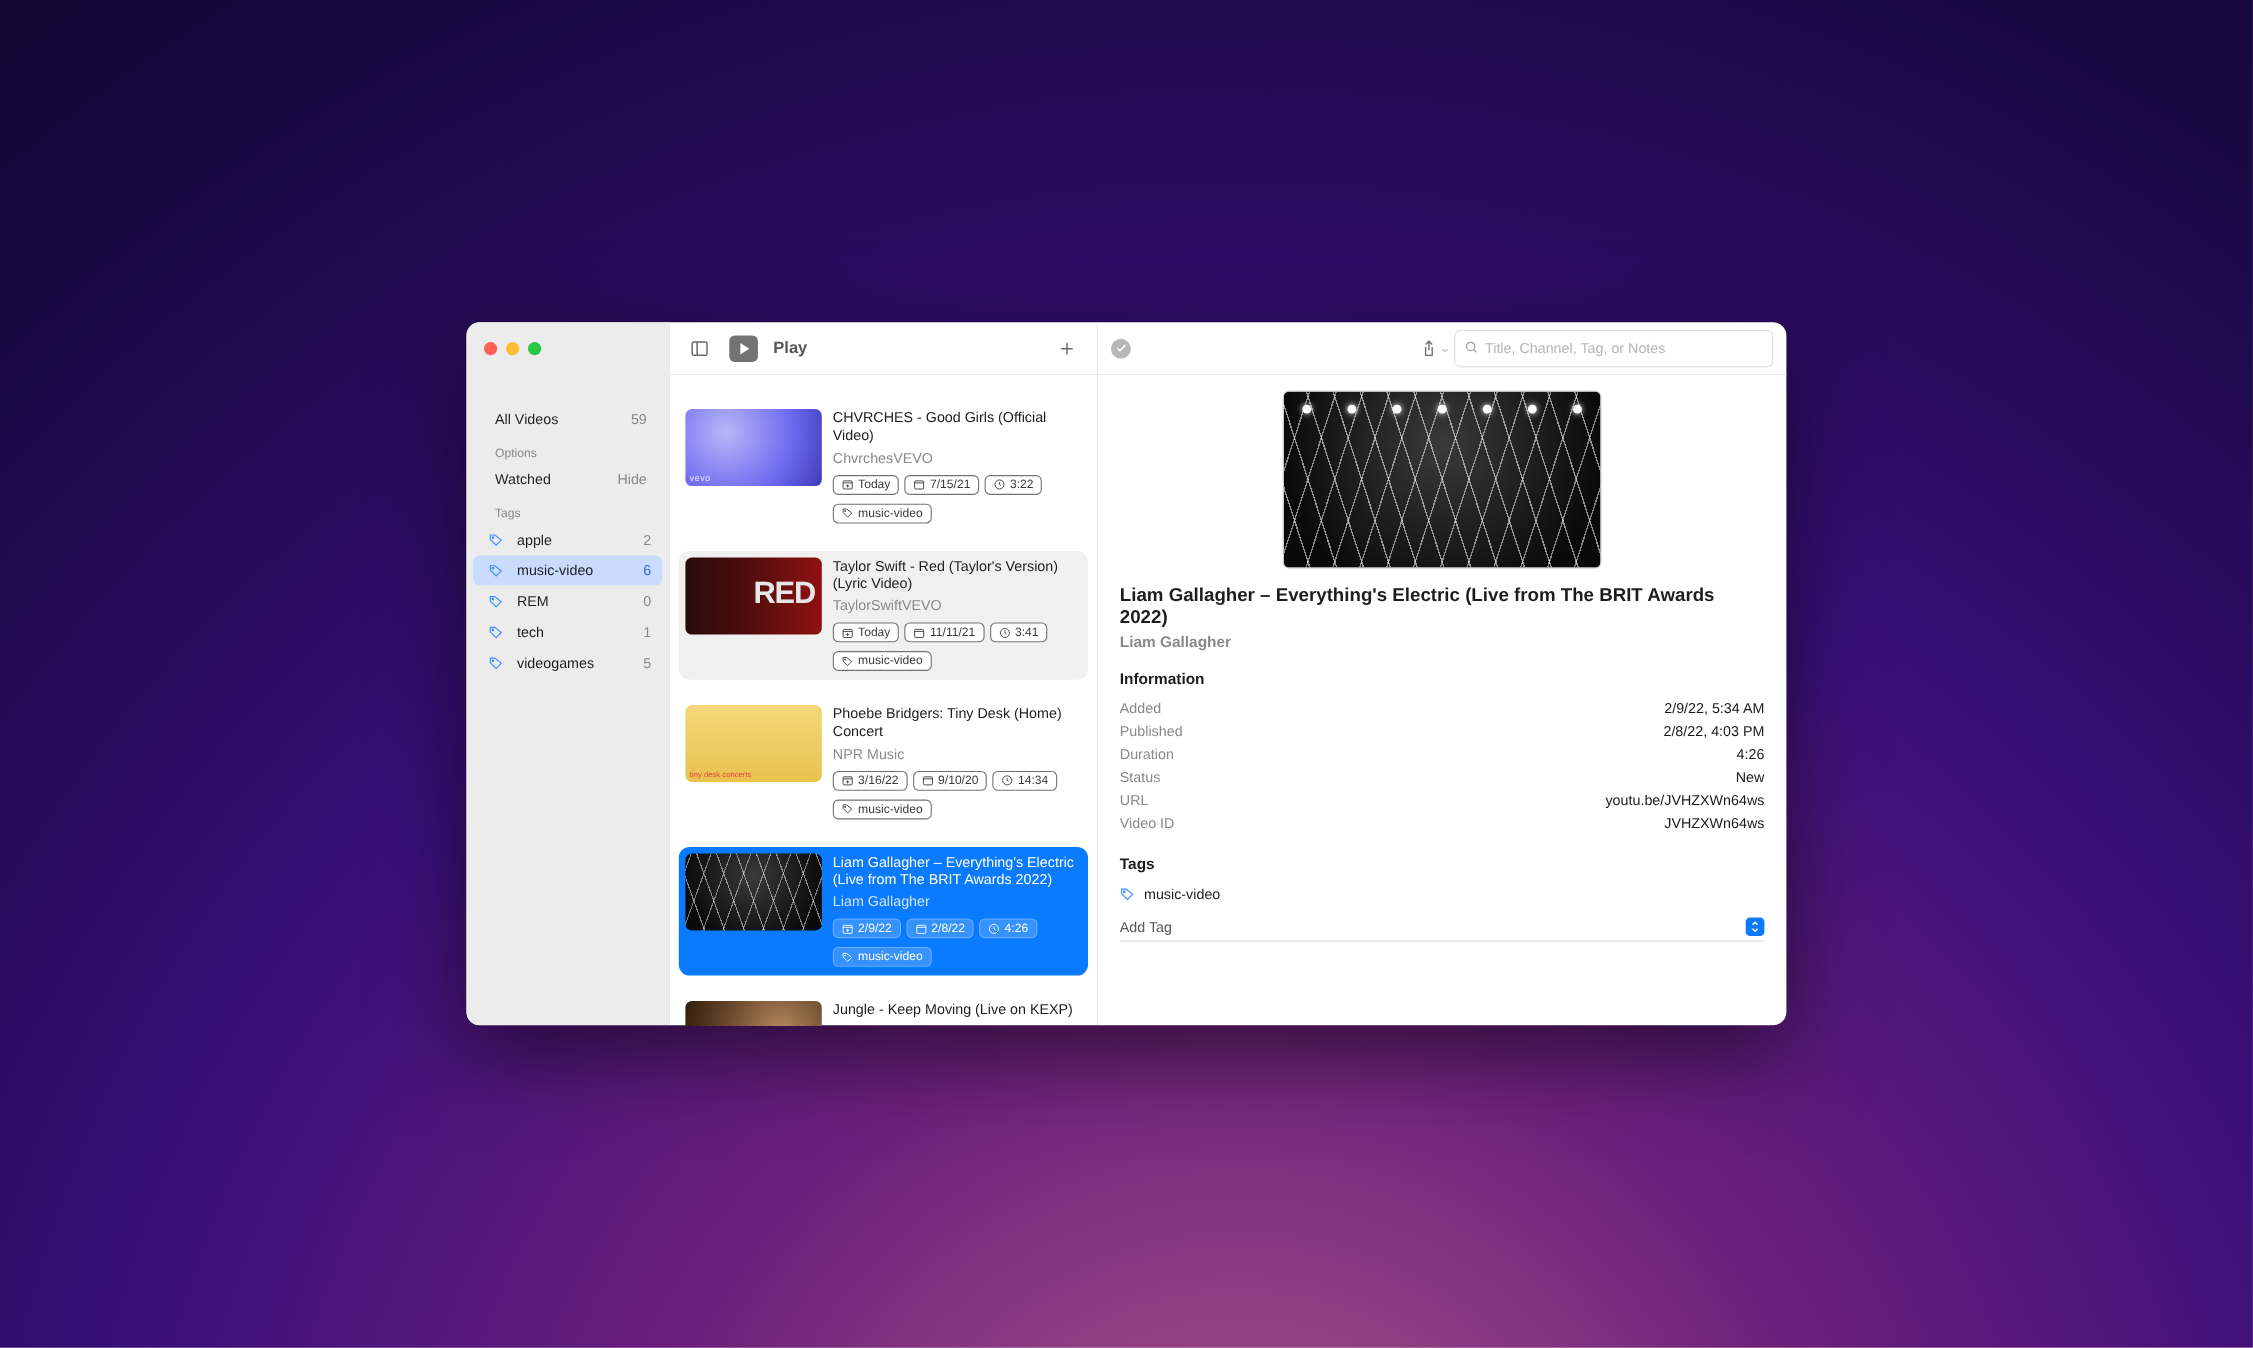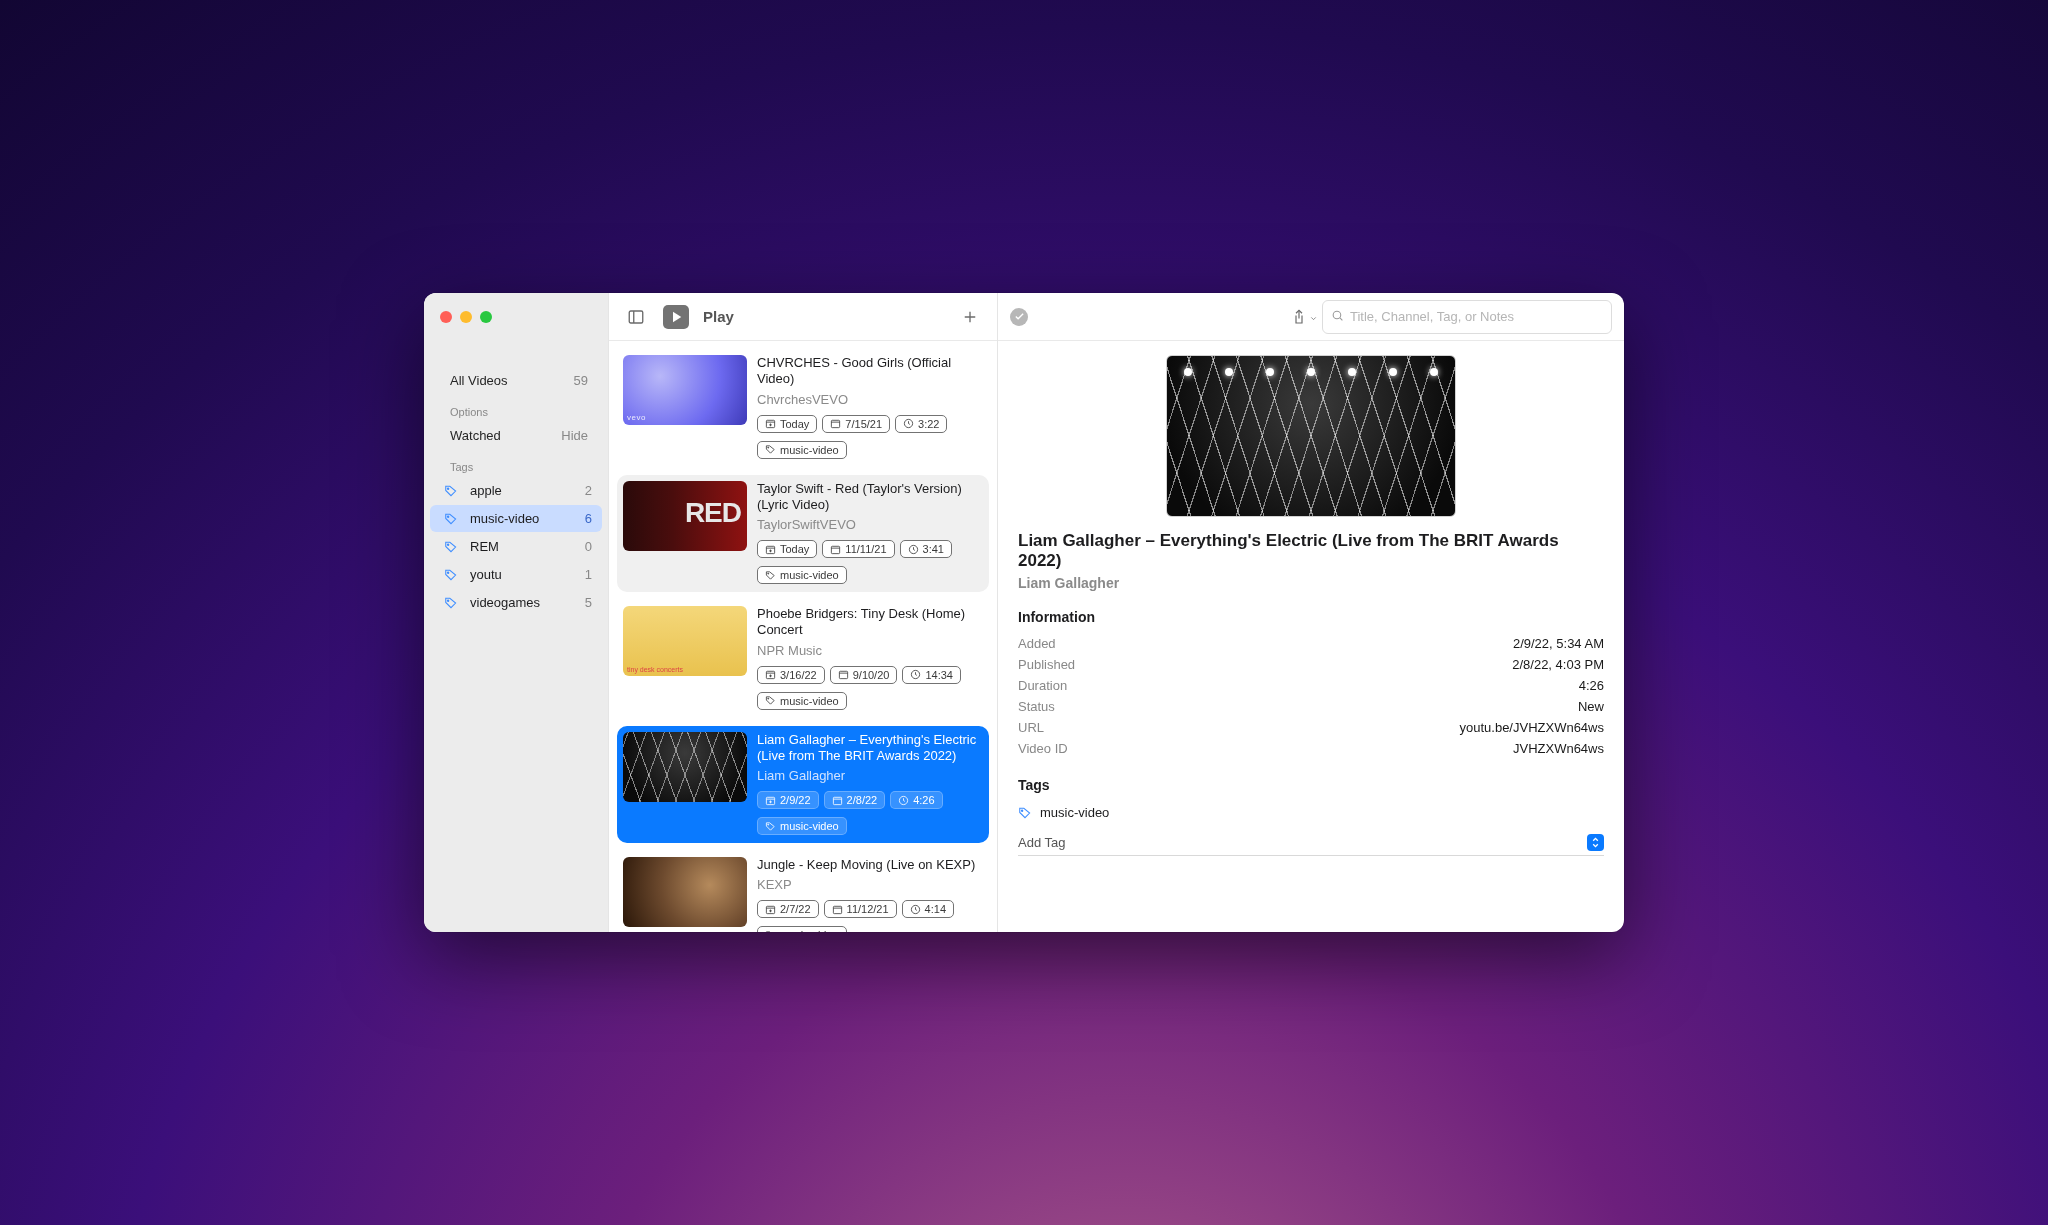--- a/index.html
+++ b/index.html
@@ -55,21 +55,21 @@
 .midtool {
   height: 48px; display:flex; align-items:center; gap:14px; padding: 0 14px;
   border-bottom: 1px solid #e9e9e9;
 }
 .iconbtn { width:26px; height:24px; display:flex; align-items:center; justify-content:center; color:#6b6b6b; border-radius:5px; }
 .iconbtn svg { width:18px; height:18px; }
 .tb-title { font-size:15px; font-weight:600; color:#555; }
 .spacer { flex:1; }
 .list { overflow-y:auto; flex:1; padding:8px; }
 .card {
-  display:flex; gap:10px; padding:6px 6px 8px 6px; border-radius:10px; margin-bottom:8px;
+  display:flex; gap:10px; padding:6px 6px 8px 6px; border-radius:10px; margin-bottom:8px;margin-top:17px;
 }
 .card.sel { background:#0a7aff; color:#fff; }
 .card.alt { background:#f0f0f0; }
 .thumb {
   width:124px; height:70px; border-radius:6px; flex-shrink:0; background:#333;
   background-size:cover; background-position:center;
 }
 .th0 { background: radial-gradient(circle at 30% 30%, #b8b7f8 0%, #6d6af0 60%, #3e3ab8 100%); position:relative; }
 .th0::after{content:"vevo"; position:absolute; left:4px; bottom:3px; font-size:8px; color:#fff; opacity:.85; letter-spacing:.5px;}
 .th1 { background: linear-gradient(90deg,#2a0a0a 0%,#4a0d0d 40%,#8f1211 100%); position:relative; }
@@ -194,21 +194,21 @@
           <span>REM</span>
           <span class="cnt">0</span>
         </div>
         <div class="sb-tag">
           <span class="tagicon">
             <svg viewBox="0 0 24 24" fill="none" stroke="#3f8eff" stroke-width="1.8">
               <path d="M20 12l-8 8-9-9V4h7l10 8z"></path>
               <circle cx="7" cy="8" r="1.2" fill="#3f8eff"></circle>
             </svg>
           </span>
-          <span>youtu</span>
+          <span>tech</span>
           <span class="cnt">1</span>
         </div>
         <div class="sb-tag">
           <span class="tagicon">
             <svg viewBox="0 0 24 24" fill="none" stroke="#3f8eff" stroke-width="1.8">
               <path d="M20 12l-8 8-9-9V4h7l10 8z"></path>
               <circle cx="7" cy="8" r="1.2" fill="#3f8eff"></circle>
             </svg>
           </span>
           <span>videogames</span>

